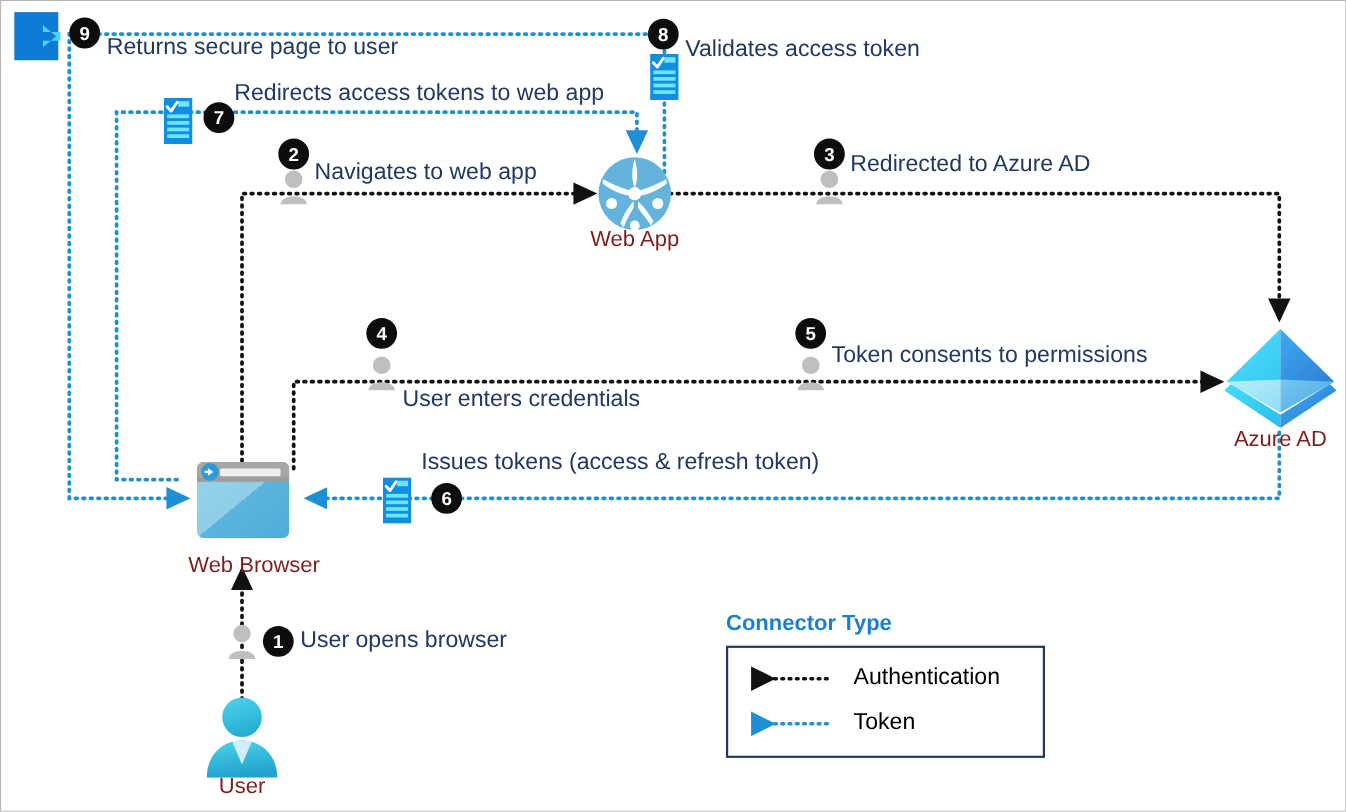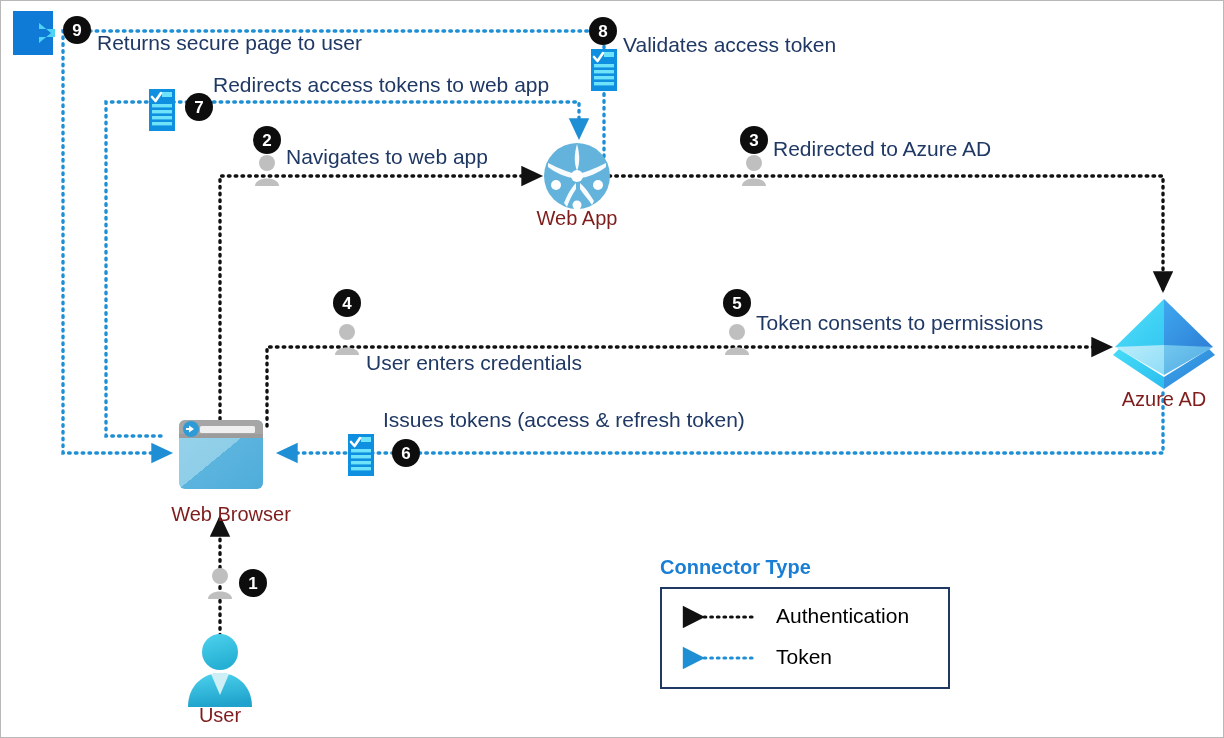--- a/index.html
+++ b/index.html
@@ -279,20 +279,21 @@
   </div>
   <div class="node-label" style="left:150px;top:502px;width:160px;">Web Browser</div>
 
   <div class="person" style="left:206px;top:566px;">
     <svg width="26" height="32" viewBox="0 0 26 32" xmlns="http://www.w3.org/2000/svg">
       <circle cx="13" cy="9" r="8" fill="#BFBFBF"></circle>
       <path d="M1,32 C1,22 25,22 25,32 z" fill="#BFBFBF"></path>
     </svg>
   </div>
   <div class="badge" style="left:238px;top:568px;">1</div>
+  <div class="lbl" style="left:272px;top:570px;">User opens browser</div>
 
   <div class="icon-wrap" style="left:182px;top:632px;width:74px;height:74px;">
     <svg width="74" height="74" viewBox="0 0 74 74" xmlns="http://www.w3.org/2000/svg">
       <defs>
         <linearGradient id="uHead" x1="0" y1="0" x2="0.3" y2="1">
           <stop offset="0" stop-color="#4FD3EE"></stop>
           <stop offset="1" stop-color="#25AFD3"></stop>
         </linearGradient>
         <linearGradient id="uBody" x1="0" y1="0" x2="0.2" y2="1">
           <stop offset="0" stop-color="#4FD3EE"></stop>

